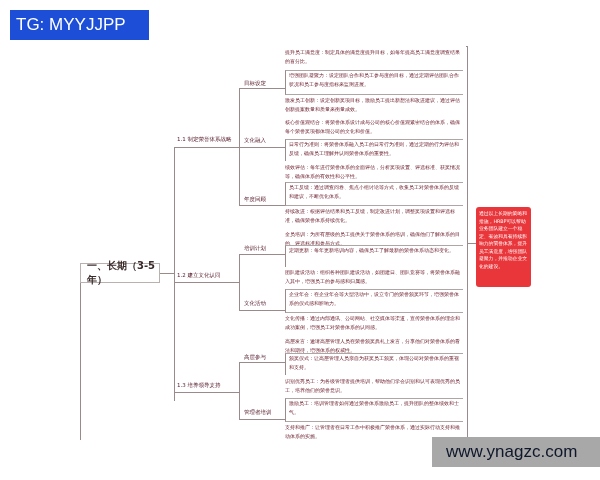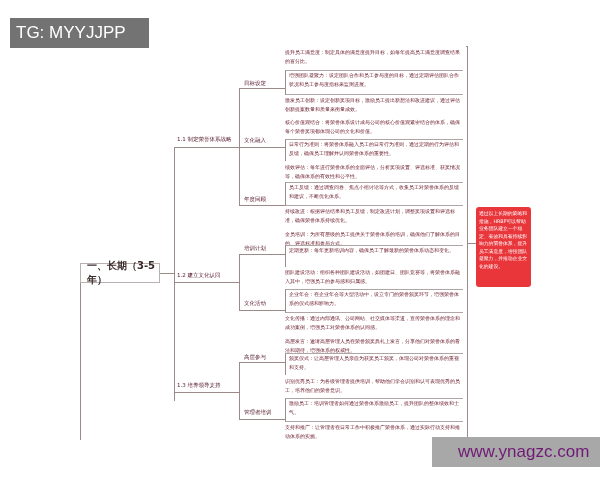--- a/index.html
+++ b/index.html
@@ -8,24 +8,24 @@
   .line-v { position:absolute; width:1px; background:#9a8a8a; }
   .line-h { position:absolute; height:1px; background:#9a8a8a; }
   .root { position:absolute; left:80px; top:263px; width:80px; height:20px; border:1px solid #b9b0b0;
           background:#fff; font-size:10px; font-weight:bold; color:#3a2a2a; display:flex; align-items:center; padding-left:6px; box-sizing:border-box; }
   .l1 { position:absolute; font-size:5.5px; color:#5a2030; white-space:nowrap; }
   .l2 { position:absolute; font-size:5.5px; color:#5a2030; white-space:nowrap; }
   .leaf { position:absolute; left:285px; width:178px; font-size:5px; line-height:8.5px; color:#6a1a2a; }
   .leaf.box { border-left:1px solid #9a8a8a; border-top:1px solid #b0a5a5; border-bottom:1px solid #b0a5a5; padding-left:3px; box-sizing:border-box; }
   .summary { position:absolute; left:476px; top:207px; width:55px; height:80px; background:#e8363b;
              border-radius:3px; color:#fff; font-size:4.8px; line-height:7.5px; padding:3px 3px; box-sizing:border-box; }
-  .watermark-tl { position:absolute; left:10px; top:18px; width:139px; height:30px; background:#737373;
+  .watermark-tl { position:absolute; left:10px; top:10px; width:139px; height:30px; background:#1d4ed8;
                   color:#fff; font-family:"Liberation Sans", sans-serif; font-size:17px; line-height:30px; padding-left:6px; box-sizing:border-box; }
   .watermark-br { position:absolute; left:432px; top:437px; width:168px; height:30px; background:#a8a8a8;
-                  color:#701a75; font-family:"Liberation Sans", sans-serif; font-size:17px; line-height:30px; padding-left:26px; box-sizing:border-box; }
+                  color:#0f172a; font-family:"Liberation Sans", sans-serif; font-size:17px; line-height:30px; padding-left:14px; box-sizing:border-box; }
 </style>
 </head>
 <body>
 
 <div class="watermark-tl">TG: MYYJJPP</div>
 
 <div class="line-v" style="left:80px; top:272px; height:168px;"></div>
 
 <div class="root">一、长期（3-5年）</div>
 

